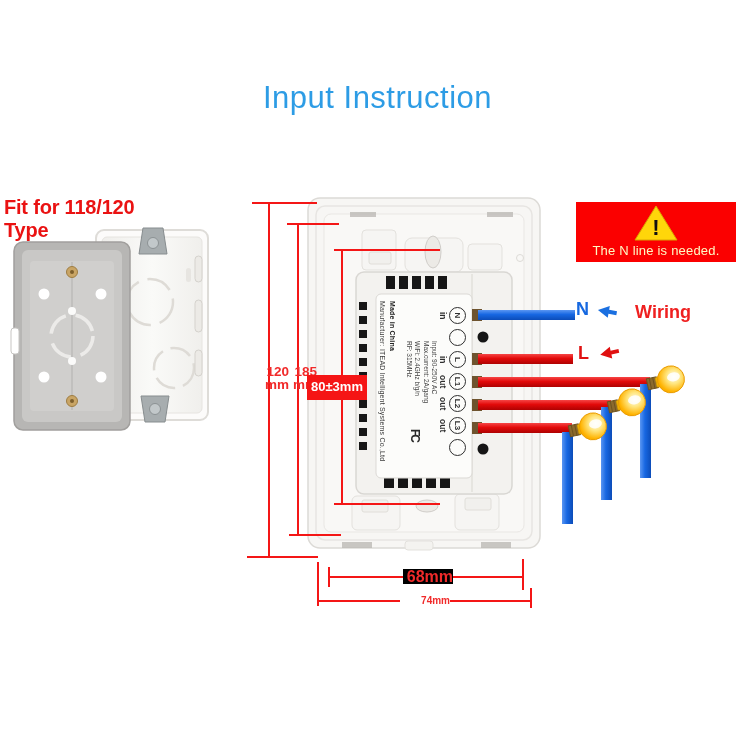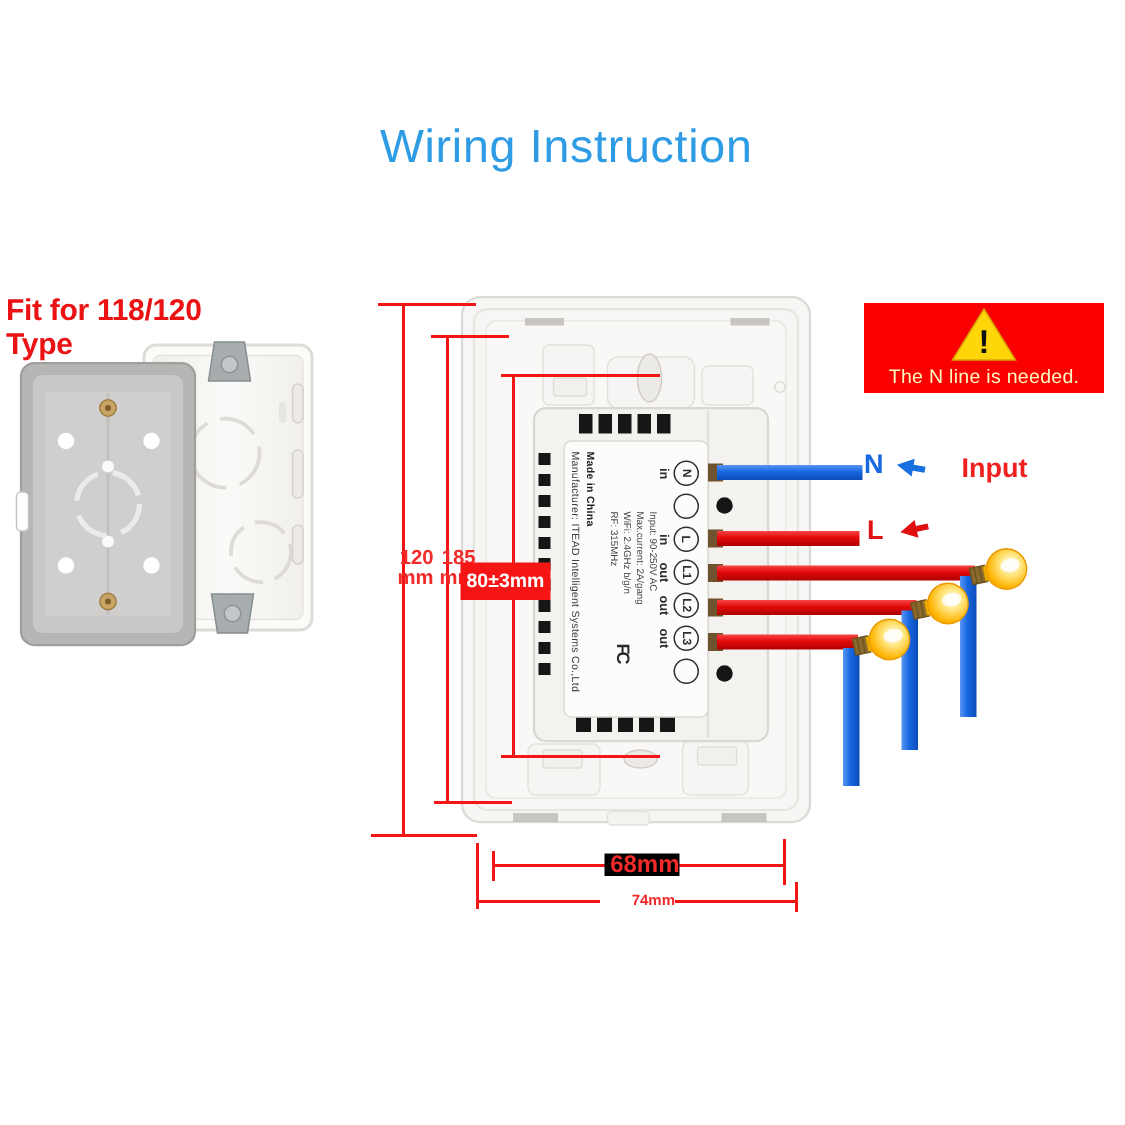--- a/index.html
+++ b/index.html
@@ -228,21 +228,21 @@
       <path d="M329,577 H523 M329,567 V587 M523,559 V590" fill="none"></path>
       <path d="M318,601 H531 M318,562 V606 M531,588 V608" fill="none"></path>
     </g>
 
     <g>
       <polygon transform="translate(599,304) rotate(10)" points="0,6 11,0 11,4 19,4 19,8 11,8 11,12" fill="#1a6fe0"></polygon>
       <polygon transform="translate(599,349) rotate(-12)" points="0,6 11,0 11,4 19,4 19,8 11,8 11,12" fill="#e01010"></polygon>
     </g>
   </svg>
 
-  <div class="abs title">Wiring Instruction</div>
+  <div class="abs title">Input Instruction</div>
 
   <div class="abs fit-heading">Fit for 118/120 Type</div>
 
   <div class="abs vtext col-a">
     <div class="l1">Made in China</div>
     <div>Manufacturer: ITEAD Intelligent Systems Co.,Ltd</div>
   </div>
   <div class="abs vtext col-b">
     <div>Input: 90-250V AC</div>
     <div>Max.current: 2A/gang</div>
@@ -287,21 +287,21 @@
     <div>185</div>
     <div>mm</div>
   </div>
   <div class="abs dim-box">80±3mm</div>
   <div class="abs dim-label dim-68">68mm</div>
   <div class="abs dim-label dim-74">74mm</div>
 
   <div class="abs n-label">N</div>
   <div class="abs l-label">L</div>
   <div class="abs input-label">
-    <div>Input</div>
+    <div>Wiring</div>
   </div>
 
   <div class="abs warning">
     <svg class="warning-tri" width="44" height="36" viewBox="0 0 44 36">
       <polygon points="22,1 43,35 1,35" fill="#ffd60a" stroke="#d8a400" stroke-width="1"></polygon>
       <text x="22" y="30" text-anchor="middle" font-family="Liberation Sans, sans-serif" font-size="22" font-weight="bold" fill="#111">!</text>
     </svg>
     <div class="warning-text">The N line is needed.</div>
   </div>
 

